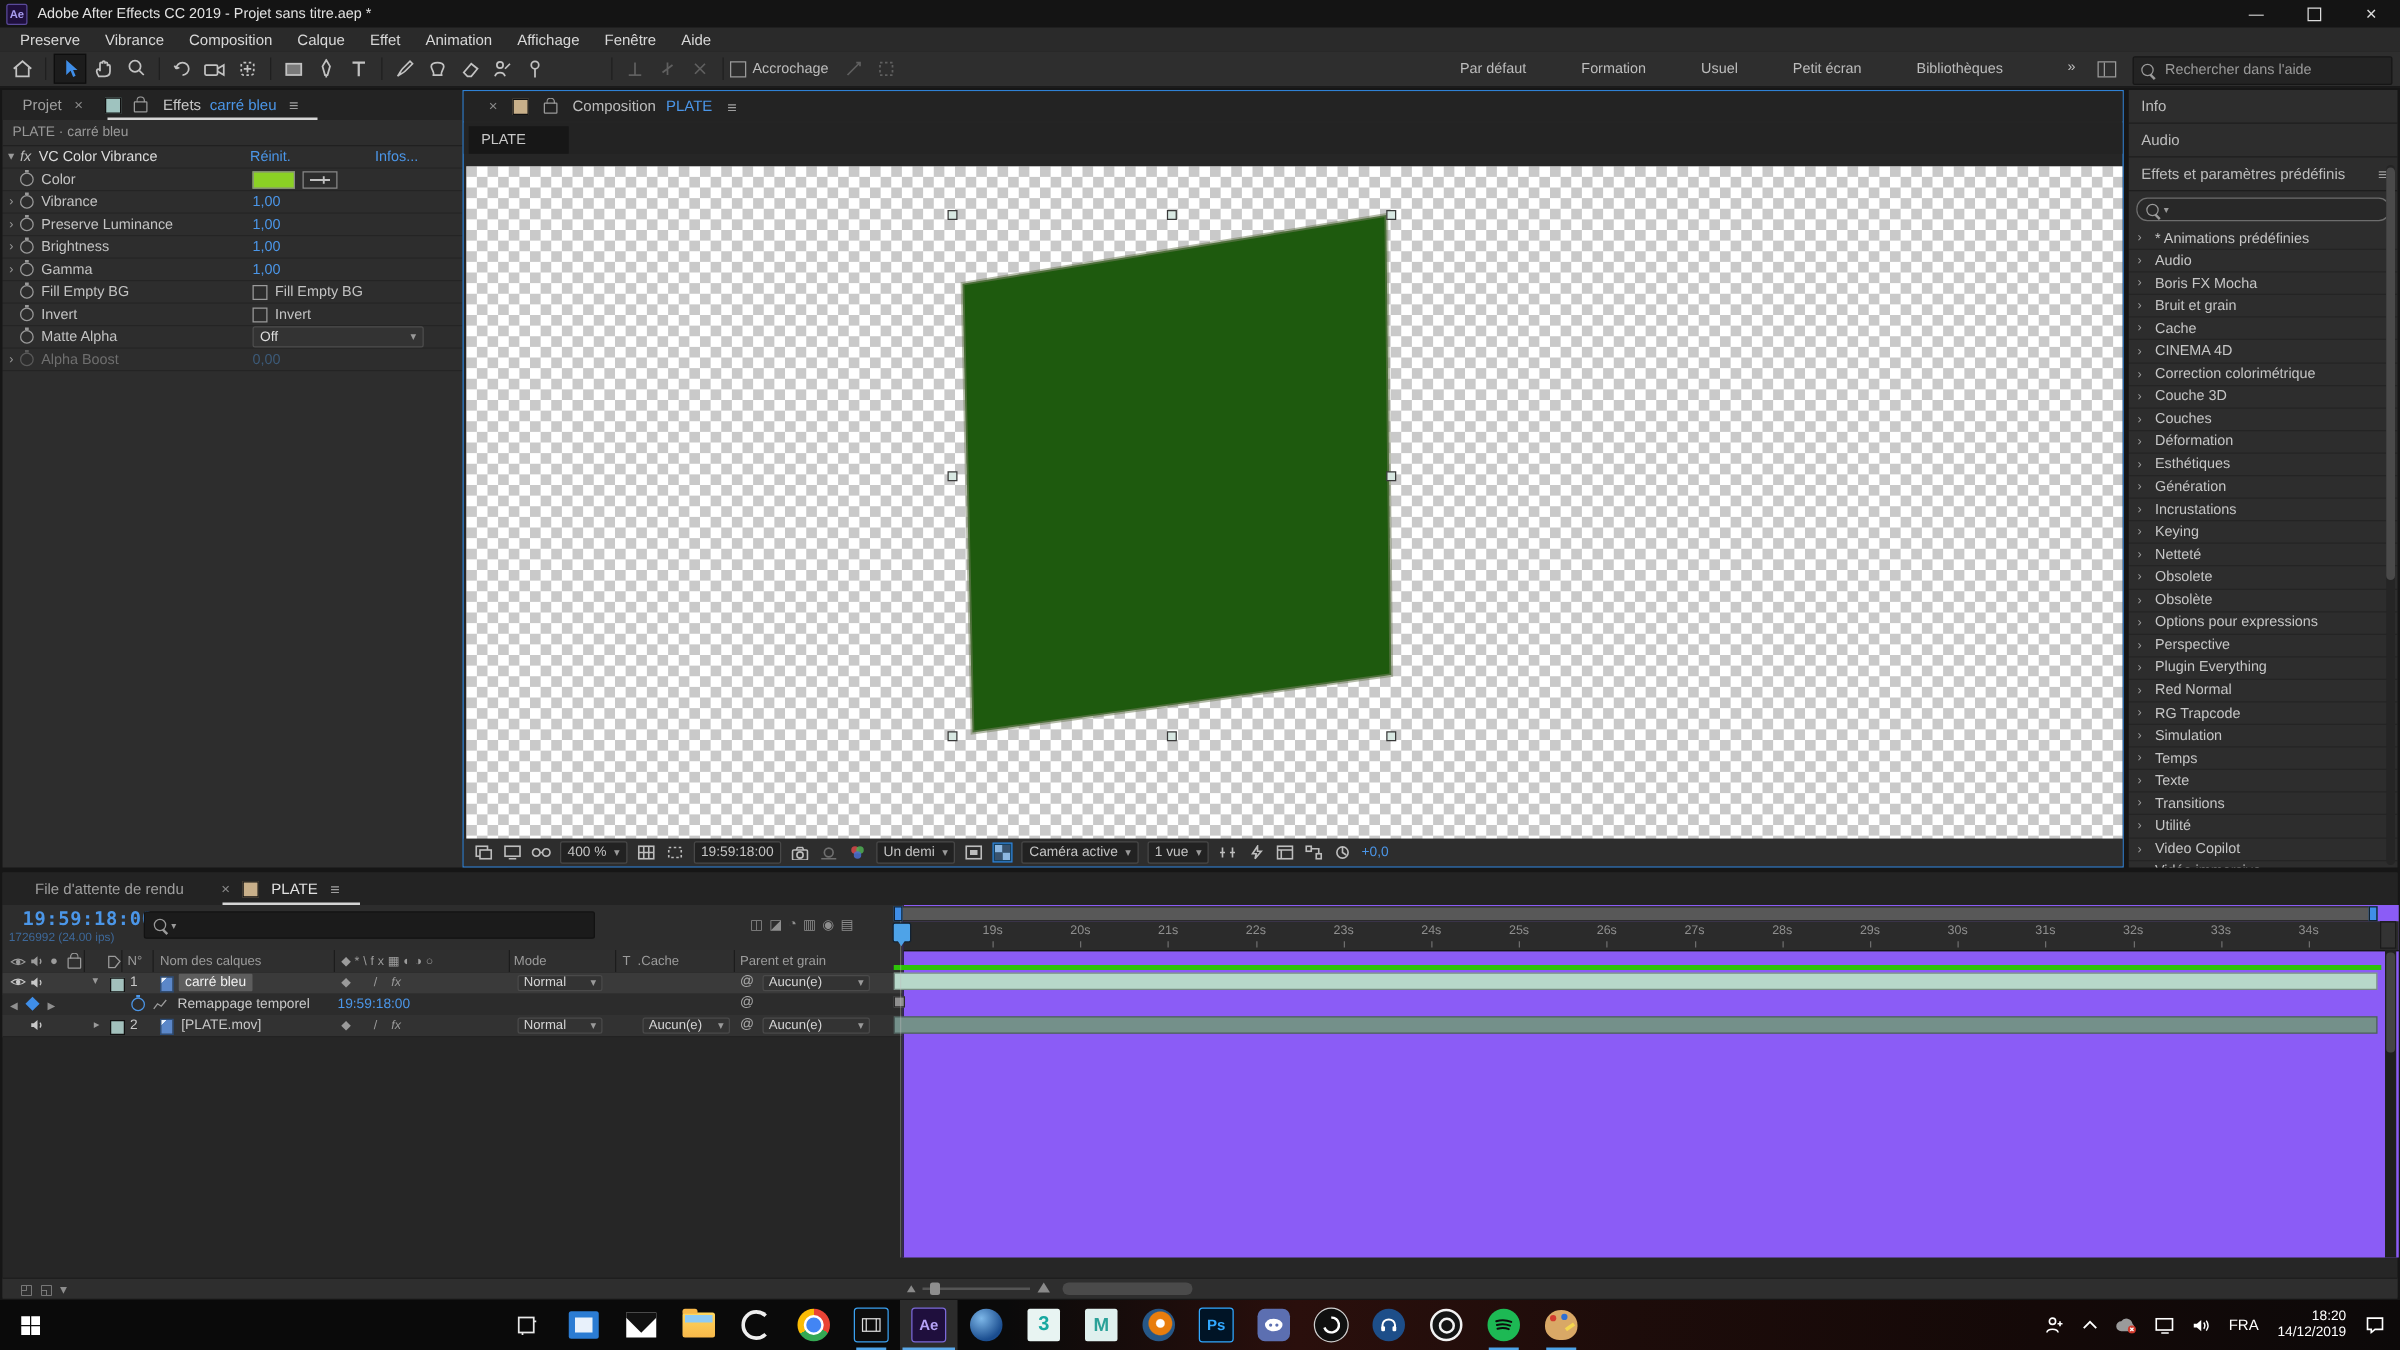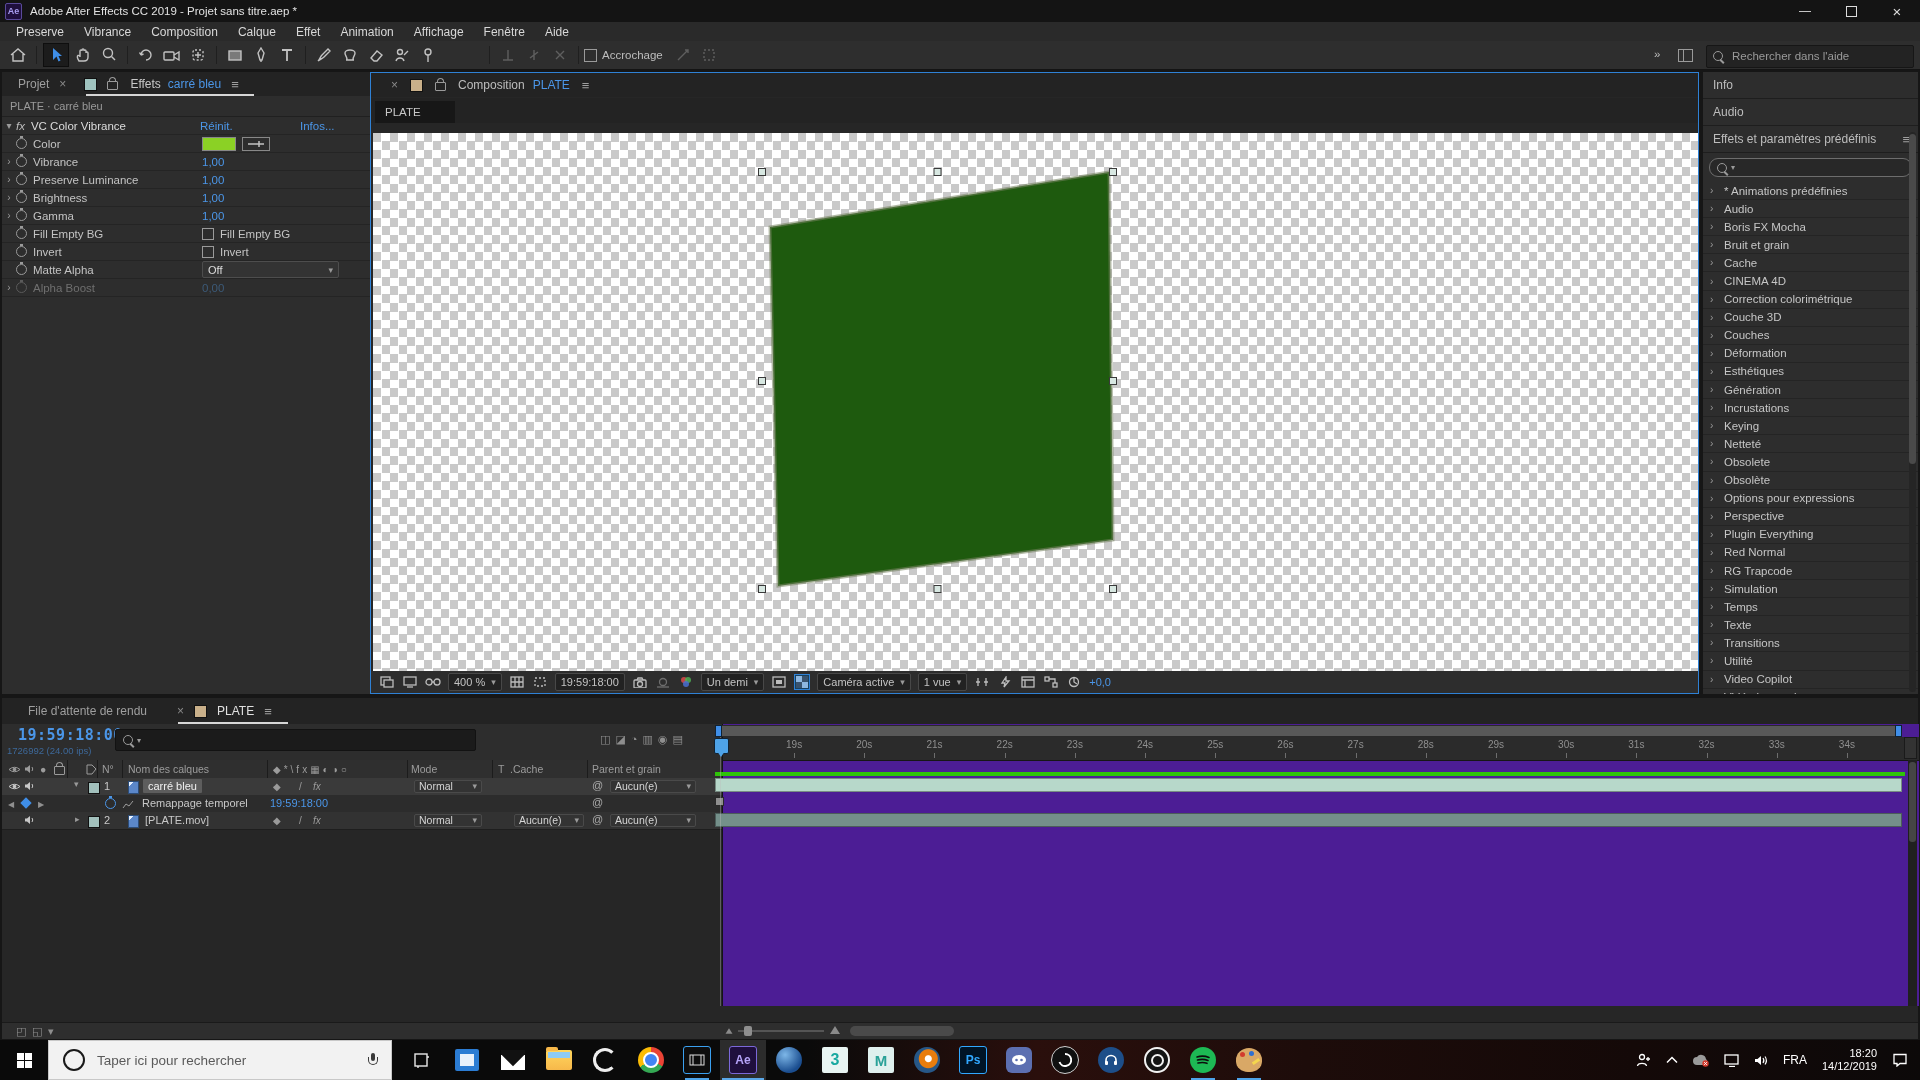--- a/index.html
+++ b/index.html
@@ -81,21 +81,21 @@
   #tl-header{position:absolute;left:0;top:62px;width:720px;height:18px;background:#2f2f2f;border-bottom:1px solid #141414;font-size:10.5px;color:#9c9c9c}
   .hcol{position:absolute;top:0;height:18px;display:flex;align-items:center}
   .vline{position:absolute;top:0;width:1px;background:#1c1c1c}
   .tlrow{position:absolute;left:0;width:720px;height:17px;font-size:11px;color:#c8c8c8;border-bottom:1px solid #1e1e1e}
   .avicon{position:absolute;top:3px}
   .lyr-swatch{position:absolute;left:86px;top:3.5px;width:10px;height:10px;border:1px solid #111}
   .doc-ic{position:absolute;left:126px;top:3px;width:9px;height:11px;background:linear-gradient(135deg,#e8f2ff 0 3px,#5b87c9 3px);border:1px solid #2c4c77}
   .switch-cell{position:absolute;top:0;height:17px;display:flex;align-items:center;color:#9a9a9a;font-size:10px}
   .tl-dd{position:absolute;top:1.5px;height:13px;background:#333;border:1px solid #4a4a4a;border-radius:2px;font-size:10.5px;color:#d5d5d5;display:flex;align-items:center;justify-content:space-between;padding:0 4px;box-sizing:border-box}
   
-  #track-area{position:absolute;left:720px;top:26px;width:1196px;height:282px;background:#4c1d95;border-left:1px solid #141414}
+  #track-area{position:absolute;left:720px;top:26px;width:1196px;height:282px;background:#8b5cf6;border-left:1px solid #141414}
   #workarea{position:absolute;left:-8px;top:1px;width:1185px;height:10px;background:#585858;border:1px solid #2a2a2a}
   .wa-cap{position:absolute;top:-1px;width:5px;height:10px;background:#3f8ee8;border:1px solid #123}
   #ruler{position:absolute;left:0;top:13px;width:1196px;height:23px;background:#2b2b2b;border-bottom:1px solid #161616}
   #ruler-cells{position:absolute;left:36px;top:2px;display:flex}
   .ruler-cell{width:70.2px;text-align:center;font-size:10px;color:#8f8f8f;position:relative}
   .ruler-cell::after{content:"";position:absolute;left:50%;bottom:-8px;width:1px;height:5px;background:#6e6e6e}
   #render-line{position:absolute;left:-8px;top:48px;width:1190px;height:4px}
   .bar{position:absolute;left:-8px;width:1187px;height:14px;border:1px solid rgba(0,0,0,.35);box-sizing:border-box}
   #playhead-line{position:absolute;left:-3px;top:13px;width:1px;height:269px;background:rgba(190,190,190,.38)}
   #cti{position:absolute;left:-9px;top:14px;width:13px;height:14px;background:#4ea3e8;border:1px solid #123;border-radius:2px}
@@ -273,20 +273,28 @@
       <svg width="14" height="14">
         <path d="M2 12 L12 2 M9 2 H12 V5"></path>
       </svg>
     </div>
   <div class="ticon dim">
       <svg width="14" height="14">
         <rect x="2" y="2" width="10" height="10" stroke-dasharray="2 2"></rect>
       </svg>
     </div>
 
+  <div id="workspaces">
+
+  <span class="wsp">Par défaut</span>
+      <span class="wsp">Formation</span>
+      <span class="wsp">Usuel</span>
+      <span class="wsp">Petit écran</span>
+      <span class="wsp">Bibliothèques</span>
+    </div>
   <span class="wsp p" style="left:1654px;top:7px">»</span>
   <div class="p" style="left:1678px;top:8px;width:13px;height:11px;border:1px solid #9a9a9a">
       <div style="width:4px;height:100%;border-right:1px solid #9a9a9a"></div>
     </div>
   <div id="help-search">
     <span class="mag" style="margin-left:6px"></span>
     <span style="font-size:11.5px;color:#9a9a9a;margin-left:9px">Rechercher dans l'aide</span>
   </div>
 </div>
 
@@ -877,25 +885,20 @@
     <span class="p" style="left:742px;top:3px;width:8px;height:10px;background:#8e8e8e;border-radius:2px"></span>
     <span class="mt p" style="left:828px;top:3px"></span>
     <span id="hscroll-thumb"></span>
   </div>
 </section>
 
 <footer id="taskbar" class="p">
   <div id="start-btn">
       <span class="winlogo"></span>
     </div>
-  <div id="task-search">
-    <span class="cortana-ring"></span>
-    <span style="color:#5a5a5a;font-size:13.5px">Taper ici pour rechercher</span>
-    <span class="tb-mic"></span>
-  </div>
   <div id="task-icons">
     <div class="tcell">
         <svg width="18" height="18">
           <rect x="3" y="3" width="12" height="12" stroke="#e8e8e8" fill="none" stroke-width="1.4"></rect>
           <path d="M15 6 H17 M6 15 V17" stroke="#e8e8e8" stroke-width="1.4"></path>
         </svg>
       </div>
     <div class="tcell">
         <div style="width:24px;height:22px;background:#2b7cd3;border-radius:2px;display:flex;align-items:center;justify-content:center">
           <div style="width:14px;height:12px;background:#e8f1fb"></div>

